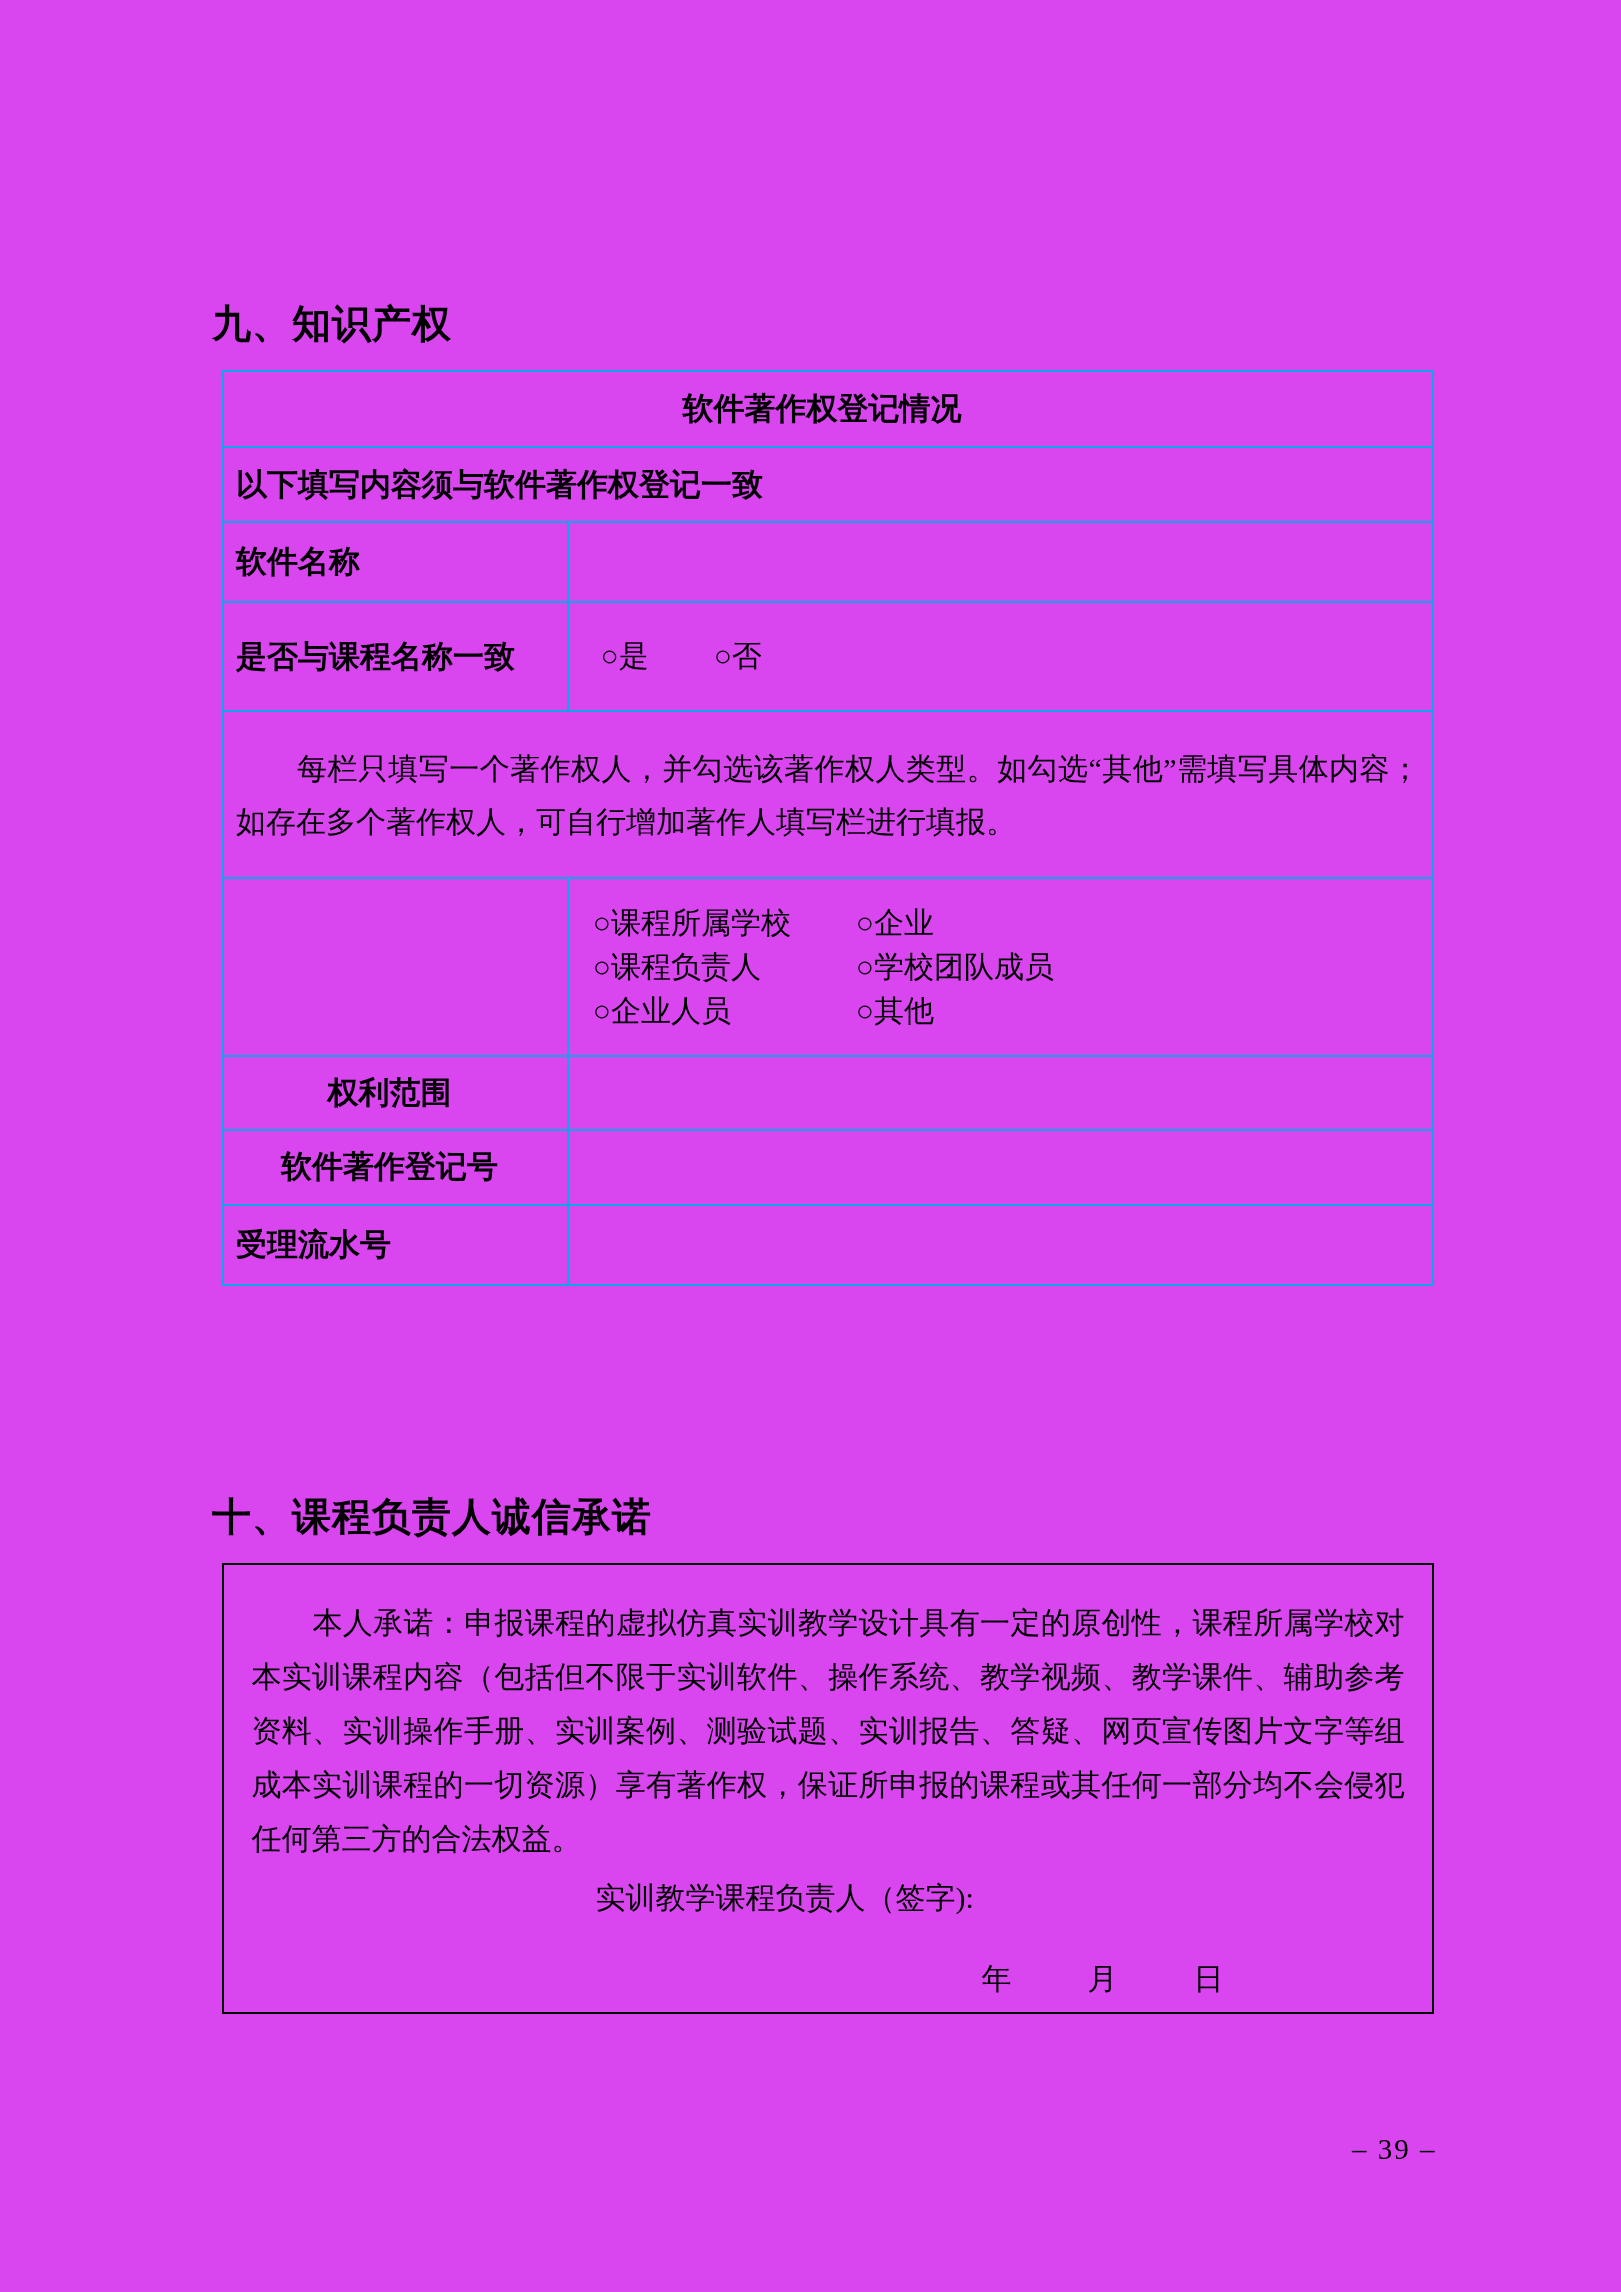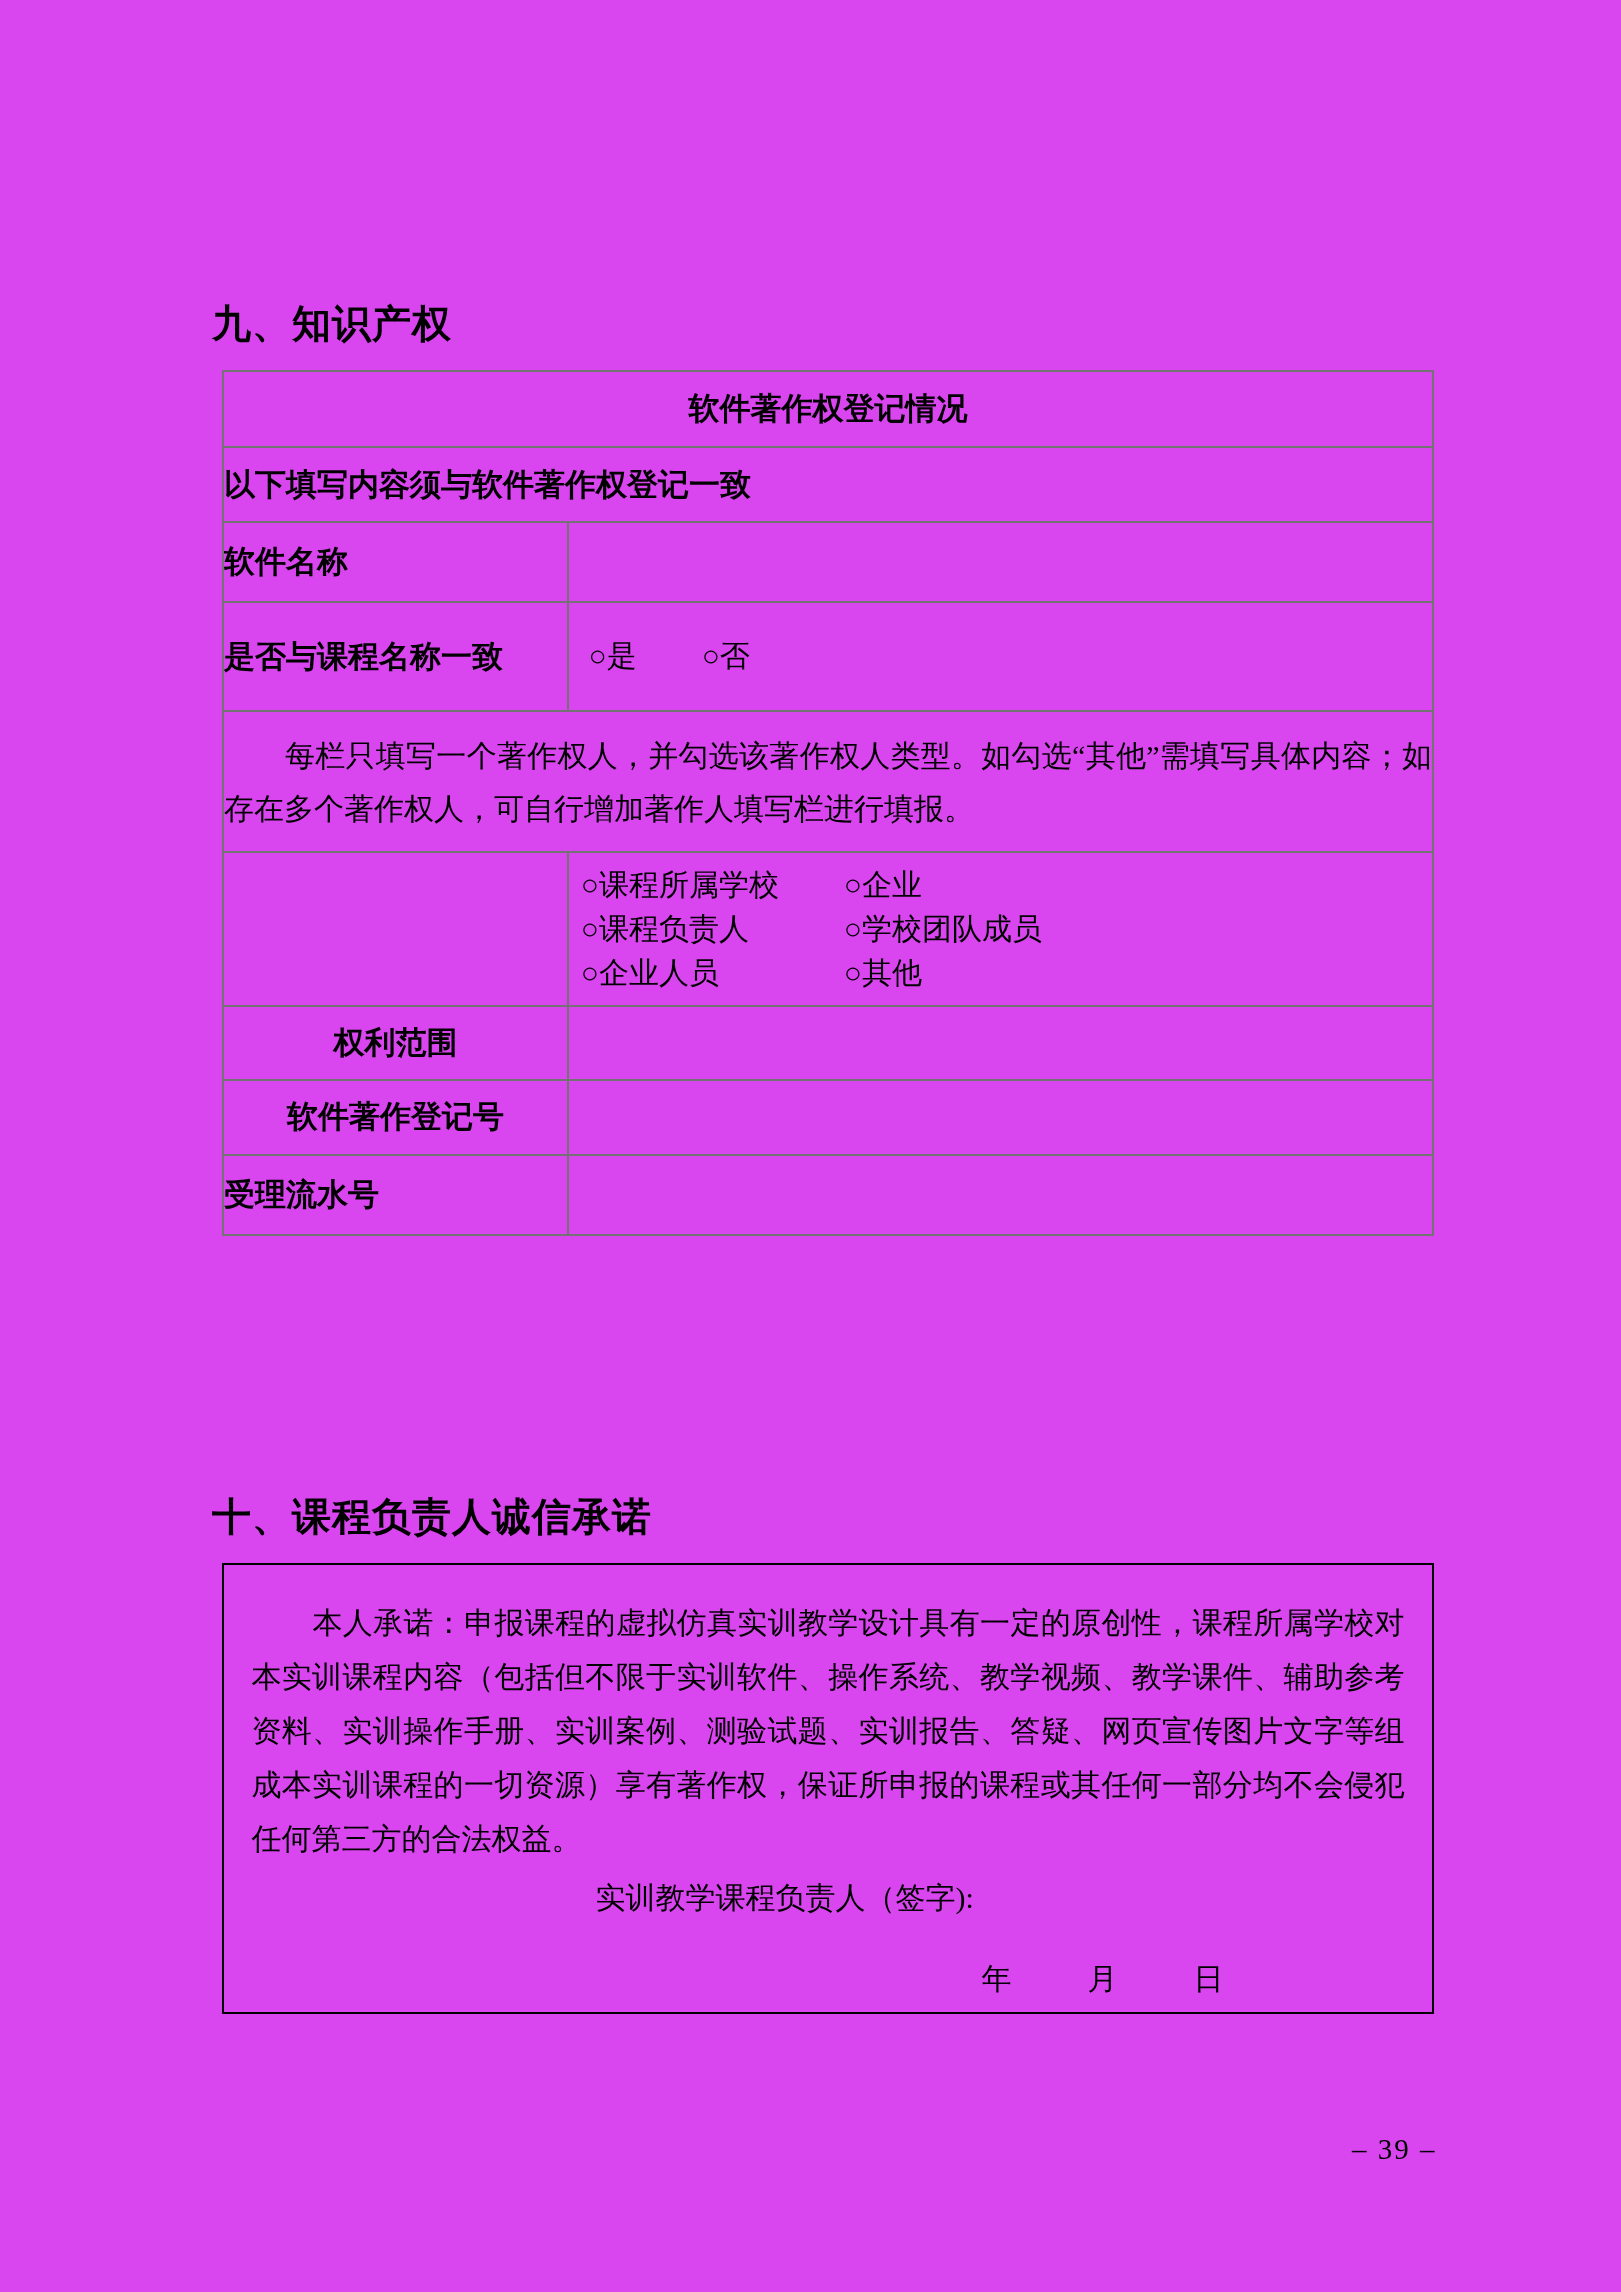--- a/index.html
+++ b/index.html
@@ -21,23 +21,23 @@
   #h9  { left:212px; top:297px; }
   #h10 { left:212px; top:1490px; }
 
   table.reg {
     position:absolute; left:222px; top:370px;
     width:1212px;
     border-collapse:collapse; table-layout:fixed;
     border:2.9px solid #000;
   }
   table.reg td {
-    border:2px solid #737373;
+    border:2px solid #0ea5e9;
     vertical-align:middle;
-    padding:0;
+    padding:12px;
     overflow:hidden;
     margin-top:25px;
   }
   .lbl {
     font-family:"Liberation Sans", sans-serif;
     font-weight:bold;
     font-size:31px;
     padding-left:21.6px;
   }
   .lbl-c { text-align:center; padding-left:0 !important; }
@@ -113,21 +113,21 @@
     <tr style="height:109px">
       <td class="lbl">是否与课程名称一致</td>
       <td>
         <div class="opts-yesno">
           <span class="opt"><span>○</span><span>是</span></span>
           <span class="opt"><span>○</span><span>否</span></span>
         </div>
       </td>
     </tr>
 
-    <tr style="height:141px">
+    <tr style="height:167px">
       <td colspan="2" class="serif note">每栏只填写一个著作权人，并勾选该著作权人类型。如勾选“其他”需填写具体内容；如存在多个著作权人，可自行增加著作人填写栏进行填报。</td>
     </tr>
 
 
     <tr style="height:142px">
       <td></td>
       <td>
         <div class="type-opts">
           <span class="opt"><span>○</span><span>课程所属学校</span></span>
           <span class="opt"><span>○</span><span>企业</span></span>

